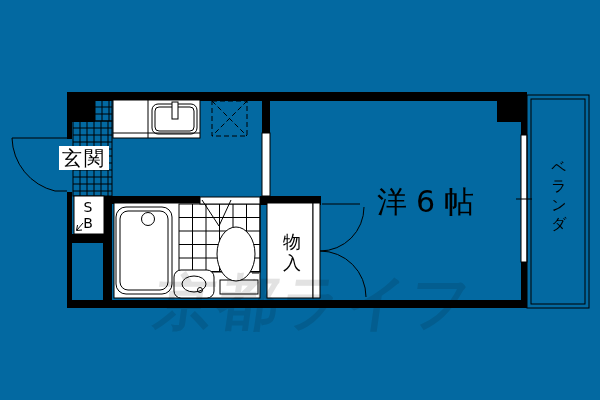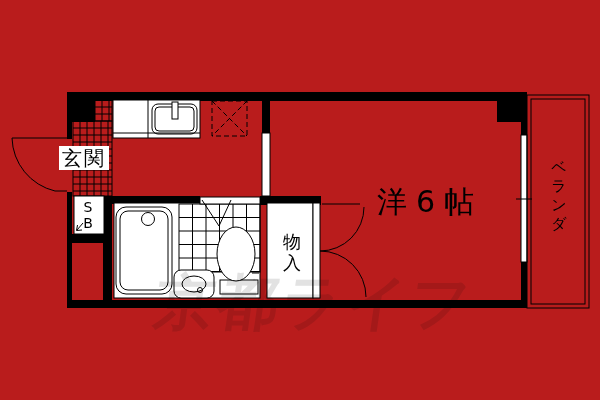--- a/index.html
+++ b/index.html
@@ -1,16 +1,16 @@
 <!DOCTYPE html>
 <html><head>
 <meta charset="utf-8">
 <style>
   html,body{margin:0;padding:0;background:#fff;}
-  .stage{position:relative;width:600px;height:400px;background:#b91c1c;overflow:hidden;
+  .stage{position:relative;width:600px;height:400px;background:#0369a1;overflow:hidden;
          font-family:"DejaVu Sans",sans-serif;}
   .stage svg{position:absolute;left:0;top:0;}
   .w{fill:#000;stroke:none;}
   .o{fill:#fff;stroke:#000;stroke-width:1;}
   .n{fill:none;stroke:#000;stroke-width:1;}
   .dash{fill:none;stroke:#000;stroke-width:1;stroke-dasharray:5 3;}
   .grid line,.grid rect{stroke:#000;stroke-width:1;fill:none;}
   .lbl{fill:#000;text-anchor:middle;font-family:"DejaVu Sans",sans-serif;}
   .lbl-entrance{font-size:20px;letter-spacing:2px;}
   .lbl-sb{font-size:14px;}

